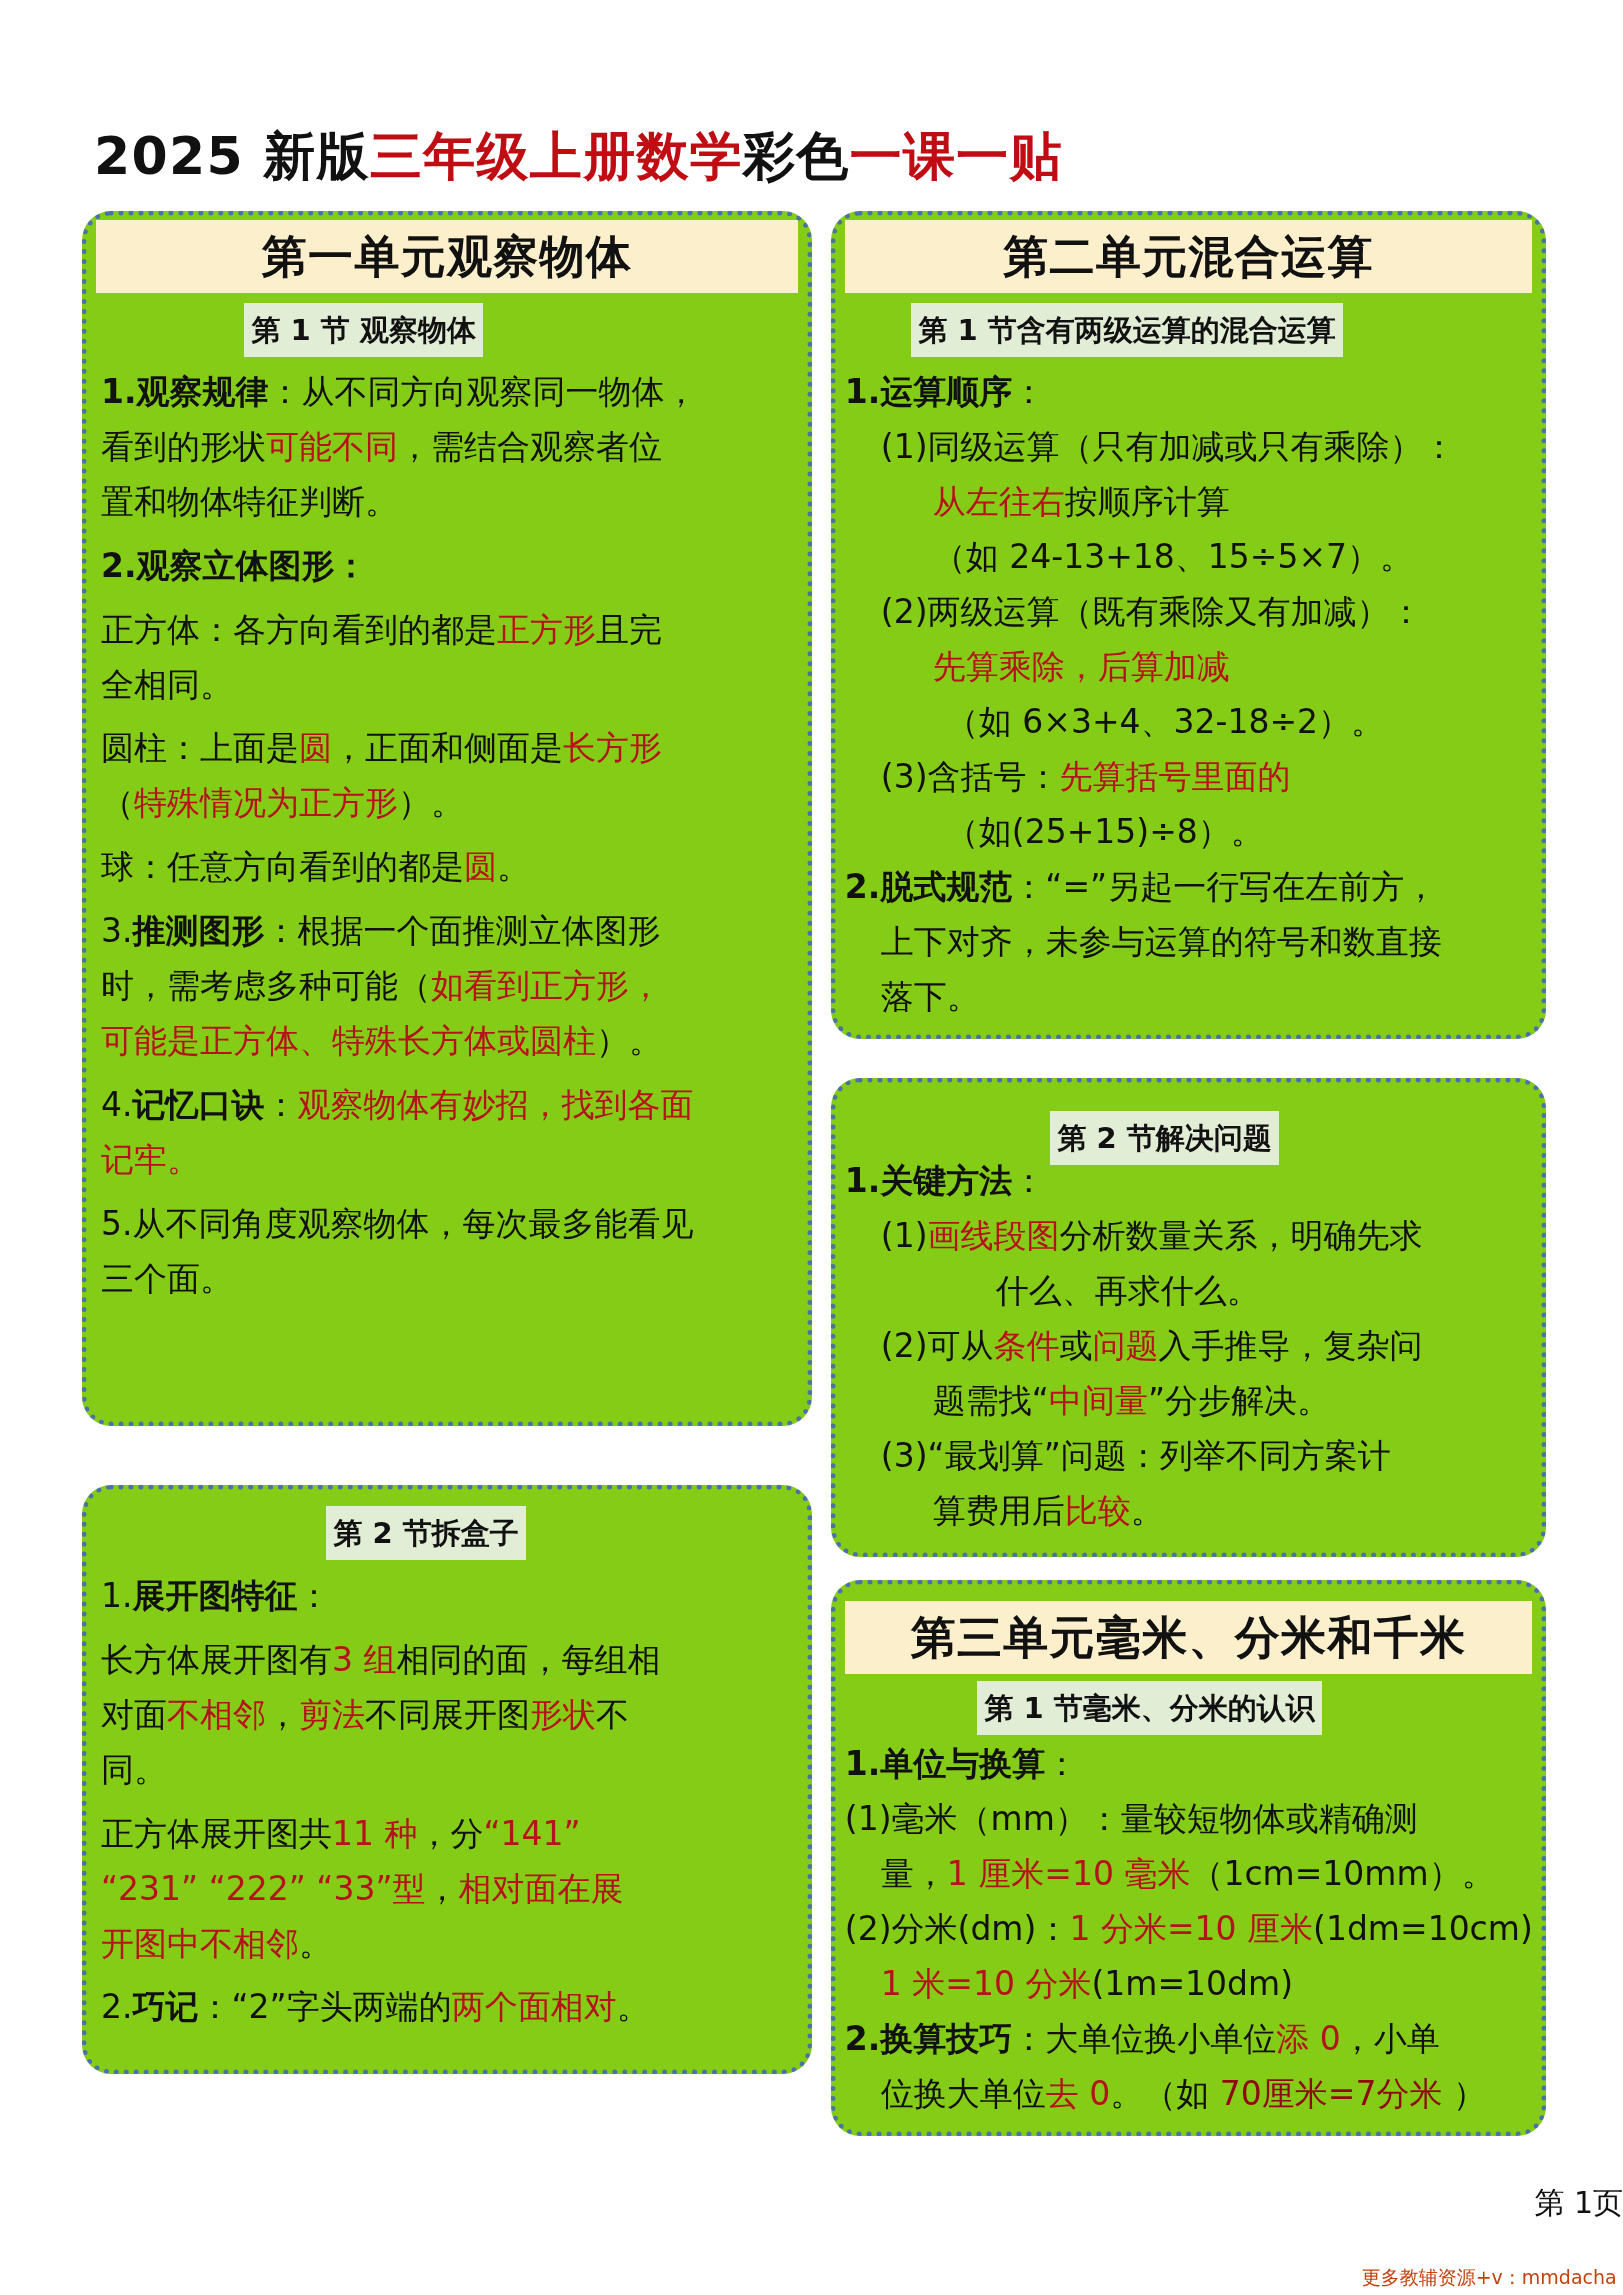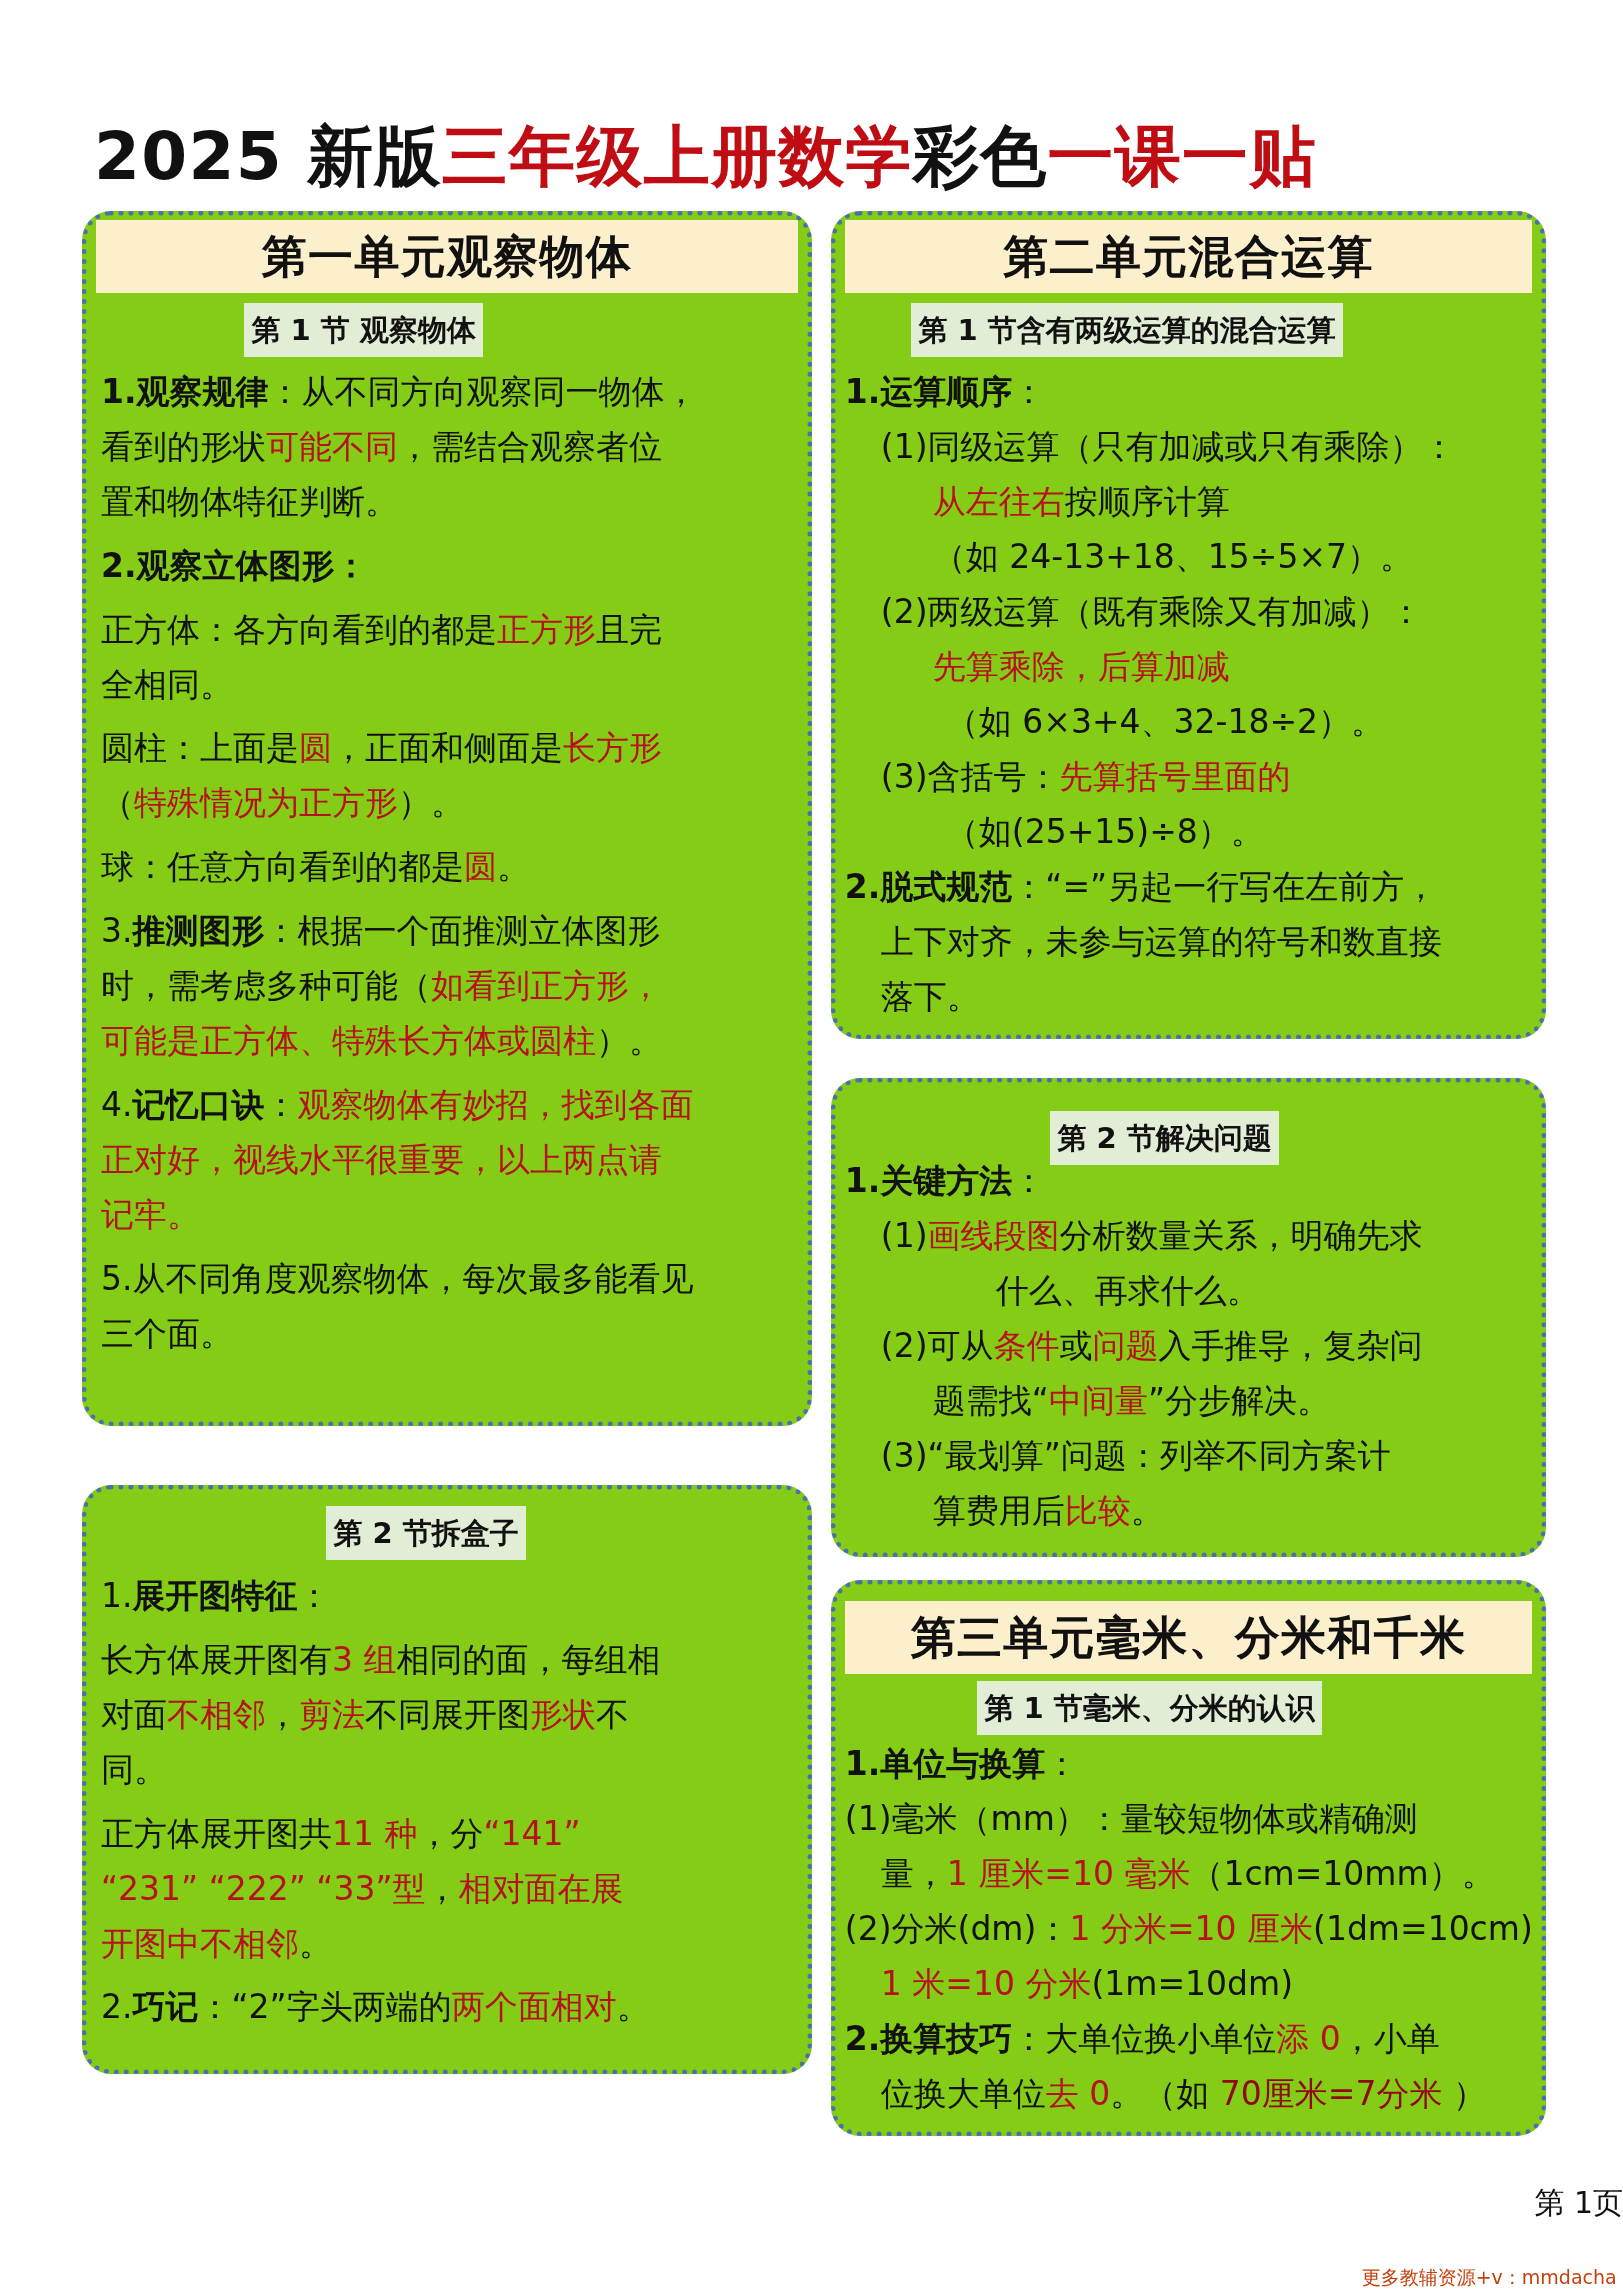--- a/index.html
+++ b/index.html
@@ -3,21 +3,21 @@
 <meta charset="utf-8">
 <style>
   html, body { margin:0; padding:0; }
   body {
     width:1623px; height:2295px; position:relative; overflow:hidden;
     background:#ffffff; color:#111;
     font-family:"DejaVu Sans","Liberation Sans",sans-serif;
   }
   .title {
     position:absolute; left:94px; top:106px; width:1439px;
-    font-size:66px; font-weight:bold; line-height:101px; white-space:nowrap;
+    font-size:52px; font-weight:bold; line-height:101px; white-space:nowrap;
     letter-spacing:1.3px; font-family:"DejaVu Sans",sans-serif;
   }
   .title .red { color:#c00d14; }
   .box {
     position:absolute; box-sizing:border-box;
     border:5px dotted #4a72a8; border-radius:29px; background:#84cc16;
   }
   .unit-head {
     position:absolute; left:8.8px; right:8.8px; height:73px;
     background:#fcefcb; text-align:center;
@@ -68,21 +68,20 @@
     <div class="line"><span>圆柱：上面是</span><span class="r">圆</span><span>，正面和侧面是</span><span class="r">长方形</span></div>
     <div class="line"><span>（</span><span class="r">特殊情况为正方形</span><span>）。</span></div>
     <div class="gap"></div>
     <div class="line"><span>球：任意方向看到的都是</span><span class="r">圆</span><span>。</span></div>
     <div class="gap"></div>
     <div class="line"><span>3.</span><span class="b">推测图形</span><span>：根据一个面推测立体图形</span></div>
     <div class="line"><span>时，需考虑多种可能（</span><span class="r">如看到正方形，</span></div>
     <div class="line"><span class="r">可能是正方体、特殊长方体或圆柱</span><span>）。</span></div>
     <div class="gap"></div>
     <div class="line"><span>4.</span><span class="b">记忆口诀</span><span>：</span><span class="r">观察物体有妙招，找到各面</span></div>
-    <div class="line r">正对好，视线水平很重要，以上两点请</div>
     <div class="line r">记牢。</div>
     <div class="gap"></div>
     <div class="line">5.从不同角度观察物体，每次最多能看见</div>
     <div class="line">三个面。</div>
   </div>
 </div>
 
 <div class="box" style="left:82px; top:1485px; width:730px; height:589px;">
   <div class="sec-head" style="left:239px; top:16.3px;">第 2 节拆盒子</div>
   <div class="body" style="left:14px; top:78px; width:698px;">

